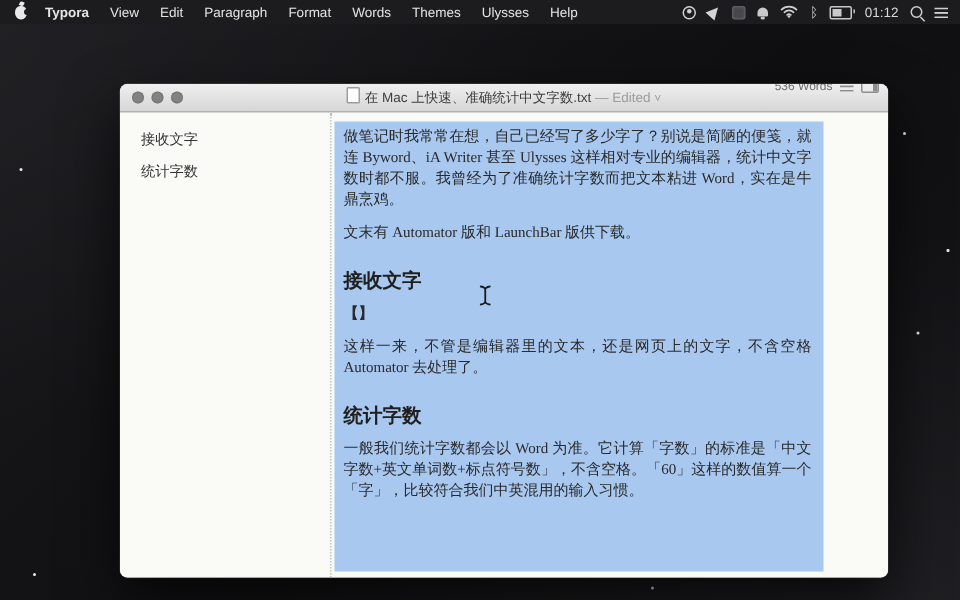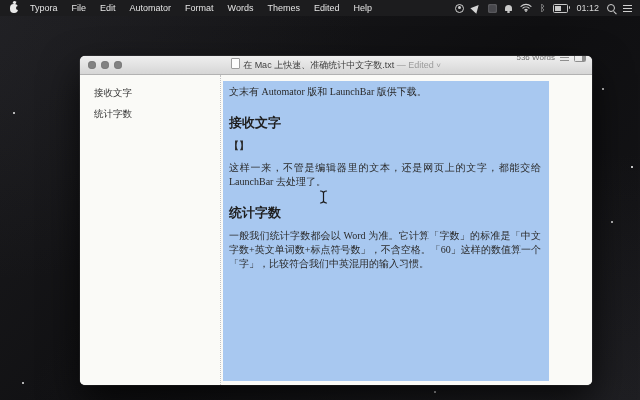--- a/index.html
+++ b/index.html
@@ -9,21 +9,21 @@
       radial-gradient(900px 520px at 88% 118%, rgba(82,82,90,.20), transparent 62%),
       radial-gradient(700px 420px at -8% 8%, rgba(70,70,78,.16), transparent 60%),
       linear-gradient(135deg,#1b1b1e 0%,#0f0f11 55%,#161619 100%);}
   .star{position:absolute;background:#e9e9e9;border-radius:50%;}
 
   
   .menubar{position:absolute;top:0;left:0;right:0;height:16px;background:#1c1c1e;
     display:flex;align-items:center;padding:0 8px;color:#e4e4e4;font-size:9px;z-index:5;}
   .menu-items{display:flex;align-items:center;}
   .menu-item{padding:0 7px;white-space:nowrap;cursor:default;}
-  .menu-item.app{font-weight:normal;text-align:right;}
+  .menu-item.app{font-weight:bold;text-align:right;}
   .apple{width:8px;height:9px;background:#e9e9e9;border-radius:45% 45% 48% 48%;position:relative;margin:0 5px 0 2px;}
   .apple::before{content:'';position:absolute;width:3px;height:3px;background:#e9e9e9;border-radius:50% 0;transform:rotate(25deg);top:-3px;left:3px;}
   .apple::after{content:'';position:absolute;right:-2px;top:2px;width:4px;height:4px;border-radius:50%;background:#1c1c1e;}
   .status{margin-left:auto;display:flex;align-items:center;gap:8px;color:#d8d8d8;}
   .s-rec{width:7px;height:7px;border:1px solid #d0d0d0;border-radius:50%;position:relative;}
   .s-rec::after{content:'';position:absolute;left:1.5px;top:1.5px;width:3px;height:3px;background:#d0d0d0;border-radius:50%;}
   .s-loc{width:0;height:0;border-left:4px solid transparent;border-right:4px solid transparent;border-bottom:8px solid #d4d4d4;transform:rotate(42deg);}
   .s-app{width:9px;height:9px;border-radius:2px;background:#47474c;box-shadow:inset 0 0 2px rgba(255,255,255,.35);}
   .s-bell{width:7px;height:6px;background:#c9c9c9;border-radius:4px 4px 1px 1px;position:relative;}
   .s-bell::after{content:'';position:absolute;left:2px;bottom:-2px;width:3px;height:2px;background:#c9c9c9;border-radius:50%;}
@@ -80,27 +80,27 @@
   <div class="star" style="left:611px;top:221px;width:2px;height:2px;"></div>
   <div class="star" style="left:588px;top:247px;width:2px;height:2px;"></div>
   <div class="star" style="left:631px;top:166px;width:1.5px;height:1.5px;"></div>
   <div class="star" style="left:22px;top:382px;width:2px;height:2px;"></div>
   <div class="star" style="left:434px;top:391px;width:2px;height:2px;"></div>
 
   <div class="menubar">
     <span class="apple"></span>
     <span class="menu-items" id="menu-items">
         <span class="menu-item app">Typora</span>
-        <span class="menu-item">File</span>
+        <span class="menu-item">View</span>
         <span class="menu-item">Edit</span>
-        <span class="menu-item">Automator</span>
+        <span class="menu-item">Paragraph</span>
         <span class="menu-item">Format</span>
         <span class="menu-item">Words</span>
         <span class="menu-item">Themes</span>
-        <span class="menu-item">Edited</span>
+        <span class="menu-item">Ulysses</span>
         <span class="menu-item">Help</span>
       </span>
     <span class="status">
       <span class="s-rec"></span>
       <span class="s-loc"></span>
       <span class="s-app"></span>
       <span class="s-bell"></span>
       <span>
         <svg width="12" height="9" viewBox="0 0 12 9">
             <g fill="none" stroke="#d0d0d0" stroke-width="1.1" stroke-linecap="round">
@@ -139,24 +139,25 @@
 
     <div class="wbody">
       <div class="sidebar">
         <div class="outline-list" id="outline-list">
             <div class="outline-item">接收文字</div>
             <div class="outline-item">统计字数</div>
           </div>
       </div>
       <div class="content">
         <div class="selection" id="doc-selection" style="background: rgb(168, 200, 240);">
+            <p>做笔记时我常常在想，自己已经写了多少字了？别说是简陋的便笺，就连 Byword、iA Writer 甚至 Ulysses 这样相对专业的编辑器，统计中文字数时都不服。我曾经为了准确统计字数而把文本粘进 Word，实在是牛鼎烹鸡。</p>
             <p>文末有 Automator 版和 LaunchBar 版供下载。</p>
             <h2>接收文字</h2>
             <p class="bold">【】</p>
-            <p>这样一来，不管是编辑器里的文本，还是网页上的文字，都能交给 LaunchBar 去处理了。</p>
+            <p>这样一来，不管是编辑器里的文本，还是网页上的文字，不含空格 Automator 去处理了。</p>
             <h2>统计字数</h2>
             <p>一般我们统计字数都会以 Word 为准。它计算「字数」的标准是「中文字数+英文单词数+标点符号数」，不含空格。「60」这样的数值算一个「字」，比较符合我们中英混用的输入习惯。</p>
           </div>
       </div>
     </div>
   </div>
 
   <span class="ibeam">
     <svg width="9" height="14" viewBox="0 0 9 14">
         <g fill="none" stroke="#1a1a1a" stroke-width="1.2" stroke-linecap="round">

